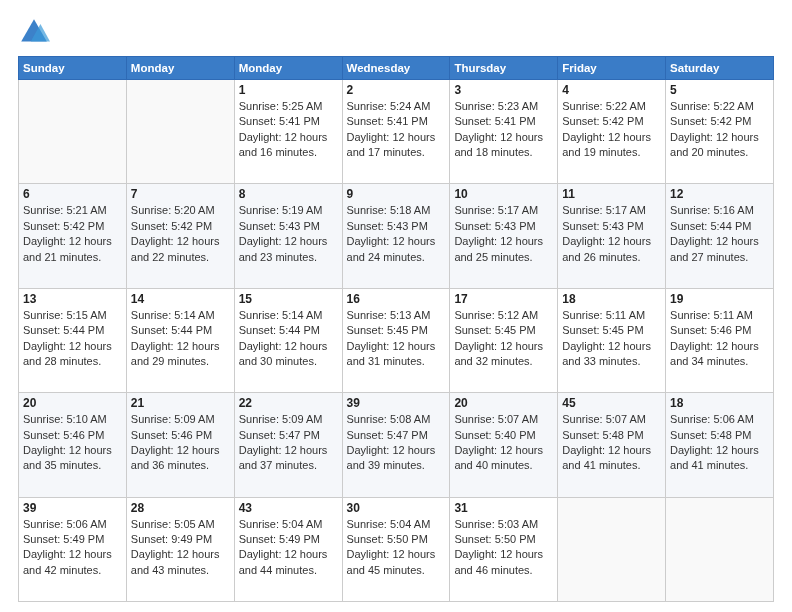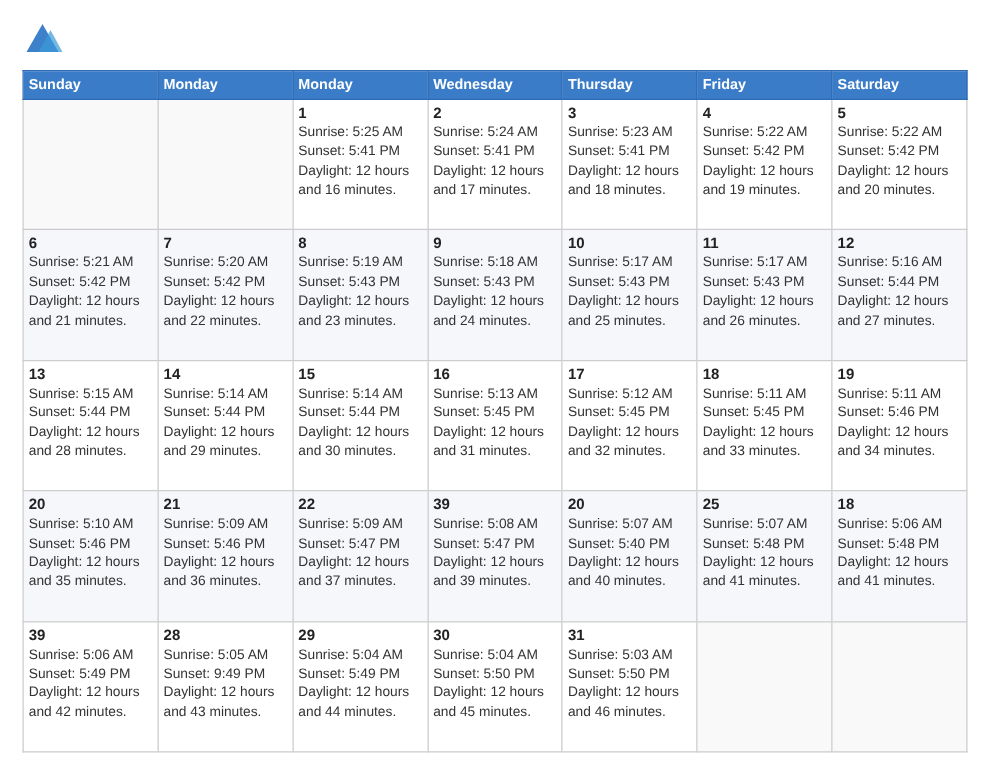--- a/index.html
+++ b/index.html
@@ -285,21 +285,21 @@
 Sunset: 5:47 PM
 Daylight: 12 hours and 39 minutes.</div>
           </td>
           <td>
             <span class="day-number">20</span>
             <div class="day-info">Sunrise: 5:07 AM
 Sunset: 5:40 PM
 Daylight: 12 hours and 40 minutes.</div>
           </td>
           <td>
-            <span class="day-number">25</span>
+            <span class="day-number">45</span>
             <div class="day-info">Sunrise: 5:07 AM
 Sunset: 5:48 PM
 Daylight: 12 hours and 41 minutes.</div>
           </td>
           <td>
             <span class="day-number">18</span>
             <div class="day-info">Sunrise: 5:06 AM
 Sunset: 5:48 PM
 Daylight: 12 hours and 41 minutes.</div>
           </td>
@@ -311,21 +311,21 @@
 Sunset: 5:49 PM
 Daylight: 12 hours and 42 minutes.</div>
           </td>
           <td>
             <span class="day-number">28</span>
             <div class="day-info">Sunrise: 5:05 AM
 Sunset: 9:49 PM
 Daylight: 12 hours and 43 minutes.</div>
           </td>
           <td>
-            <span class="day-number">29</span>
+            <span class="day-number">43</span>
             <div class="day-info">Sunrise: 5:04 AM
 Sunset: 5:49 PM
 Daylight: 12 hours and 44 minutes.</div>
           </td>
           <td>
             <span class="day-number">30</span>
             <div class="day-info">Sunrise: 5:04 AM
 Sunset: 5:50 PM
 Daylight: 12 hours and 45 minutes.</div>
           </td>

